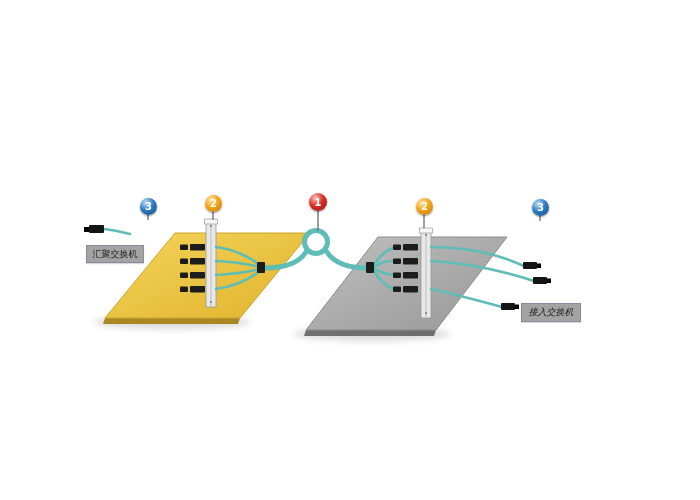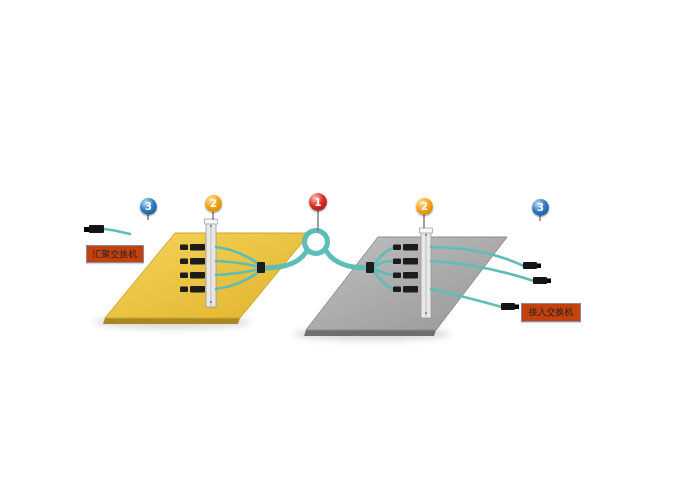--- a/index.html
+++ b/index.html
@@ -17,29 +17,29 @@
     display:flex;align-items:center;justify-content:center;
     box-shadow:0 1px 2px rgba(0,0,0,.45);
     user-select:none;
   }
   .badge-blue{background:radial-gradient(circle at 35% 28%, #bfe0f7 0%, #2e7cc4 45%, #134a86 100%);}
   .badge-orange{background:radial-gradient(circle at 35% 28%, #ffe2a8 0%, #f5a416 45%, #c07a08 100%);}
   .badge-red{background:radial-gradient(circle at 35% 28%, #ffc2b8 0%, #d92f27 45%, #8f130f 100%);width:18px;height:18px;}
   .switch-label{
     position:absolute;
     border:1px solid #8a8aa0;
-    background:#c2410c;
+    background:#a3a3a3;
     font-size:9px;color:#222;
     text-align:center;
     display:flex;align-items:center;justify-content:center;
     box-shadow:0 1px 1px rgba(0,0,0,.15);
     white-space:nowrap;
   }
   #label-aggregation{left:86px;top:245px;width:56px;height:16px;}
-  #label-access{left:521px;top:303px;width:58px;height:17px;}
+  #label-access{left:521px;top:303px;width:58px;height:17px;font-style:italic;}
 </style>
 </head>
 <body>
 
 <div id="canvas">
 
   <svg id="diagram-svg" width="700" height="500" viewBox="0 0 700 500">
     <defs>
       <linearGradient id="goldGrad" x1="0" y1="0" x2="1" y2="1">
         <stop offset="0" stop-color="#f4d45a"></stop>

